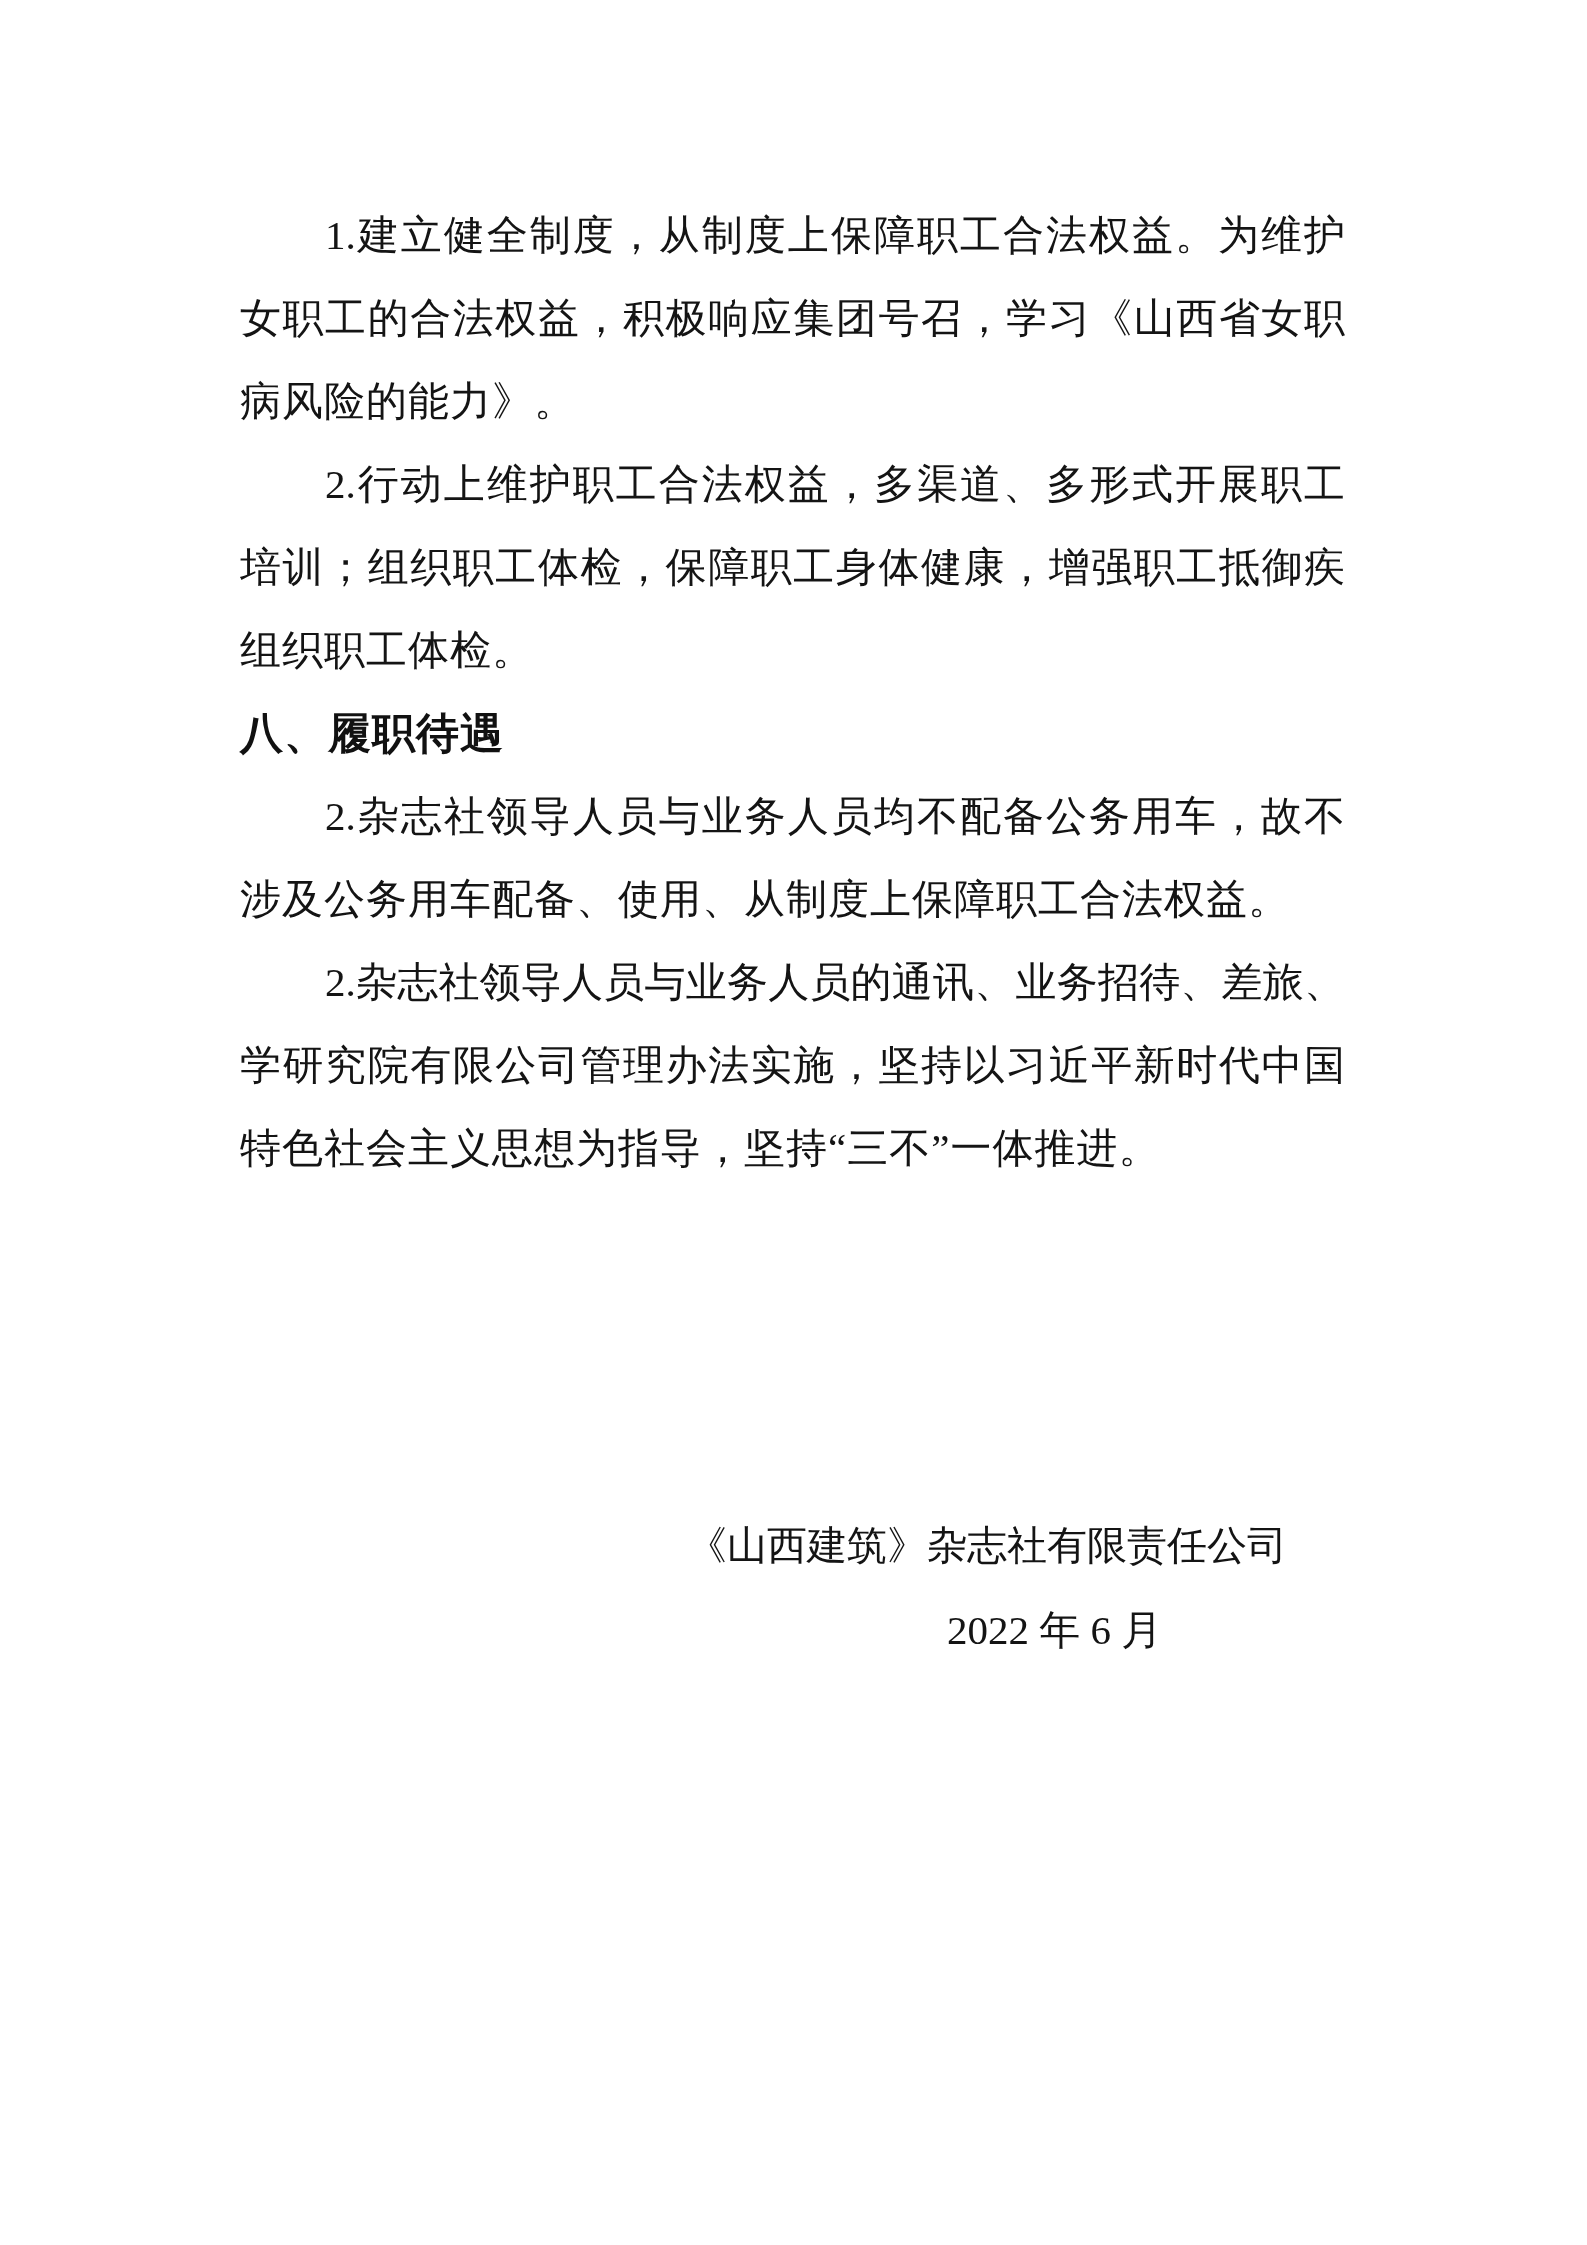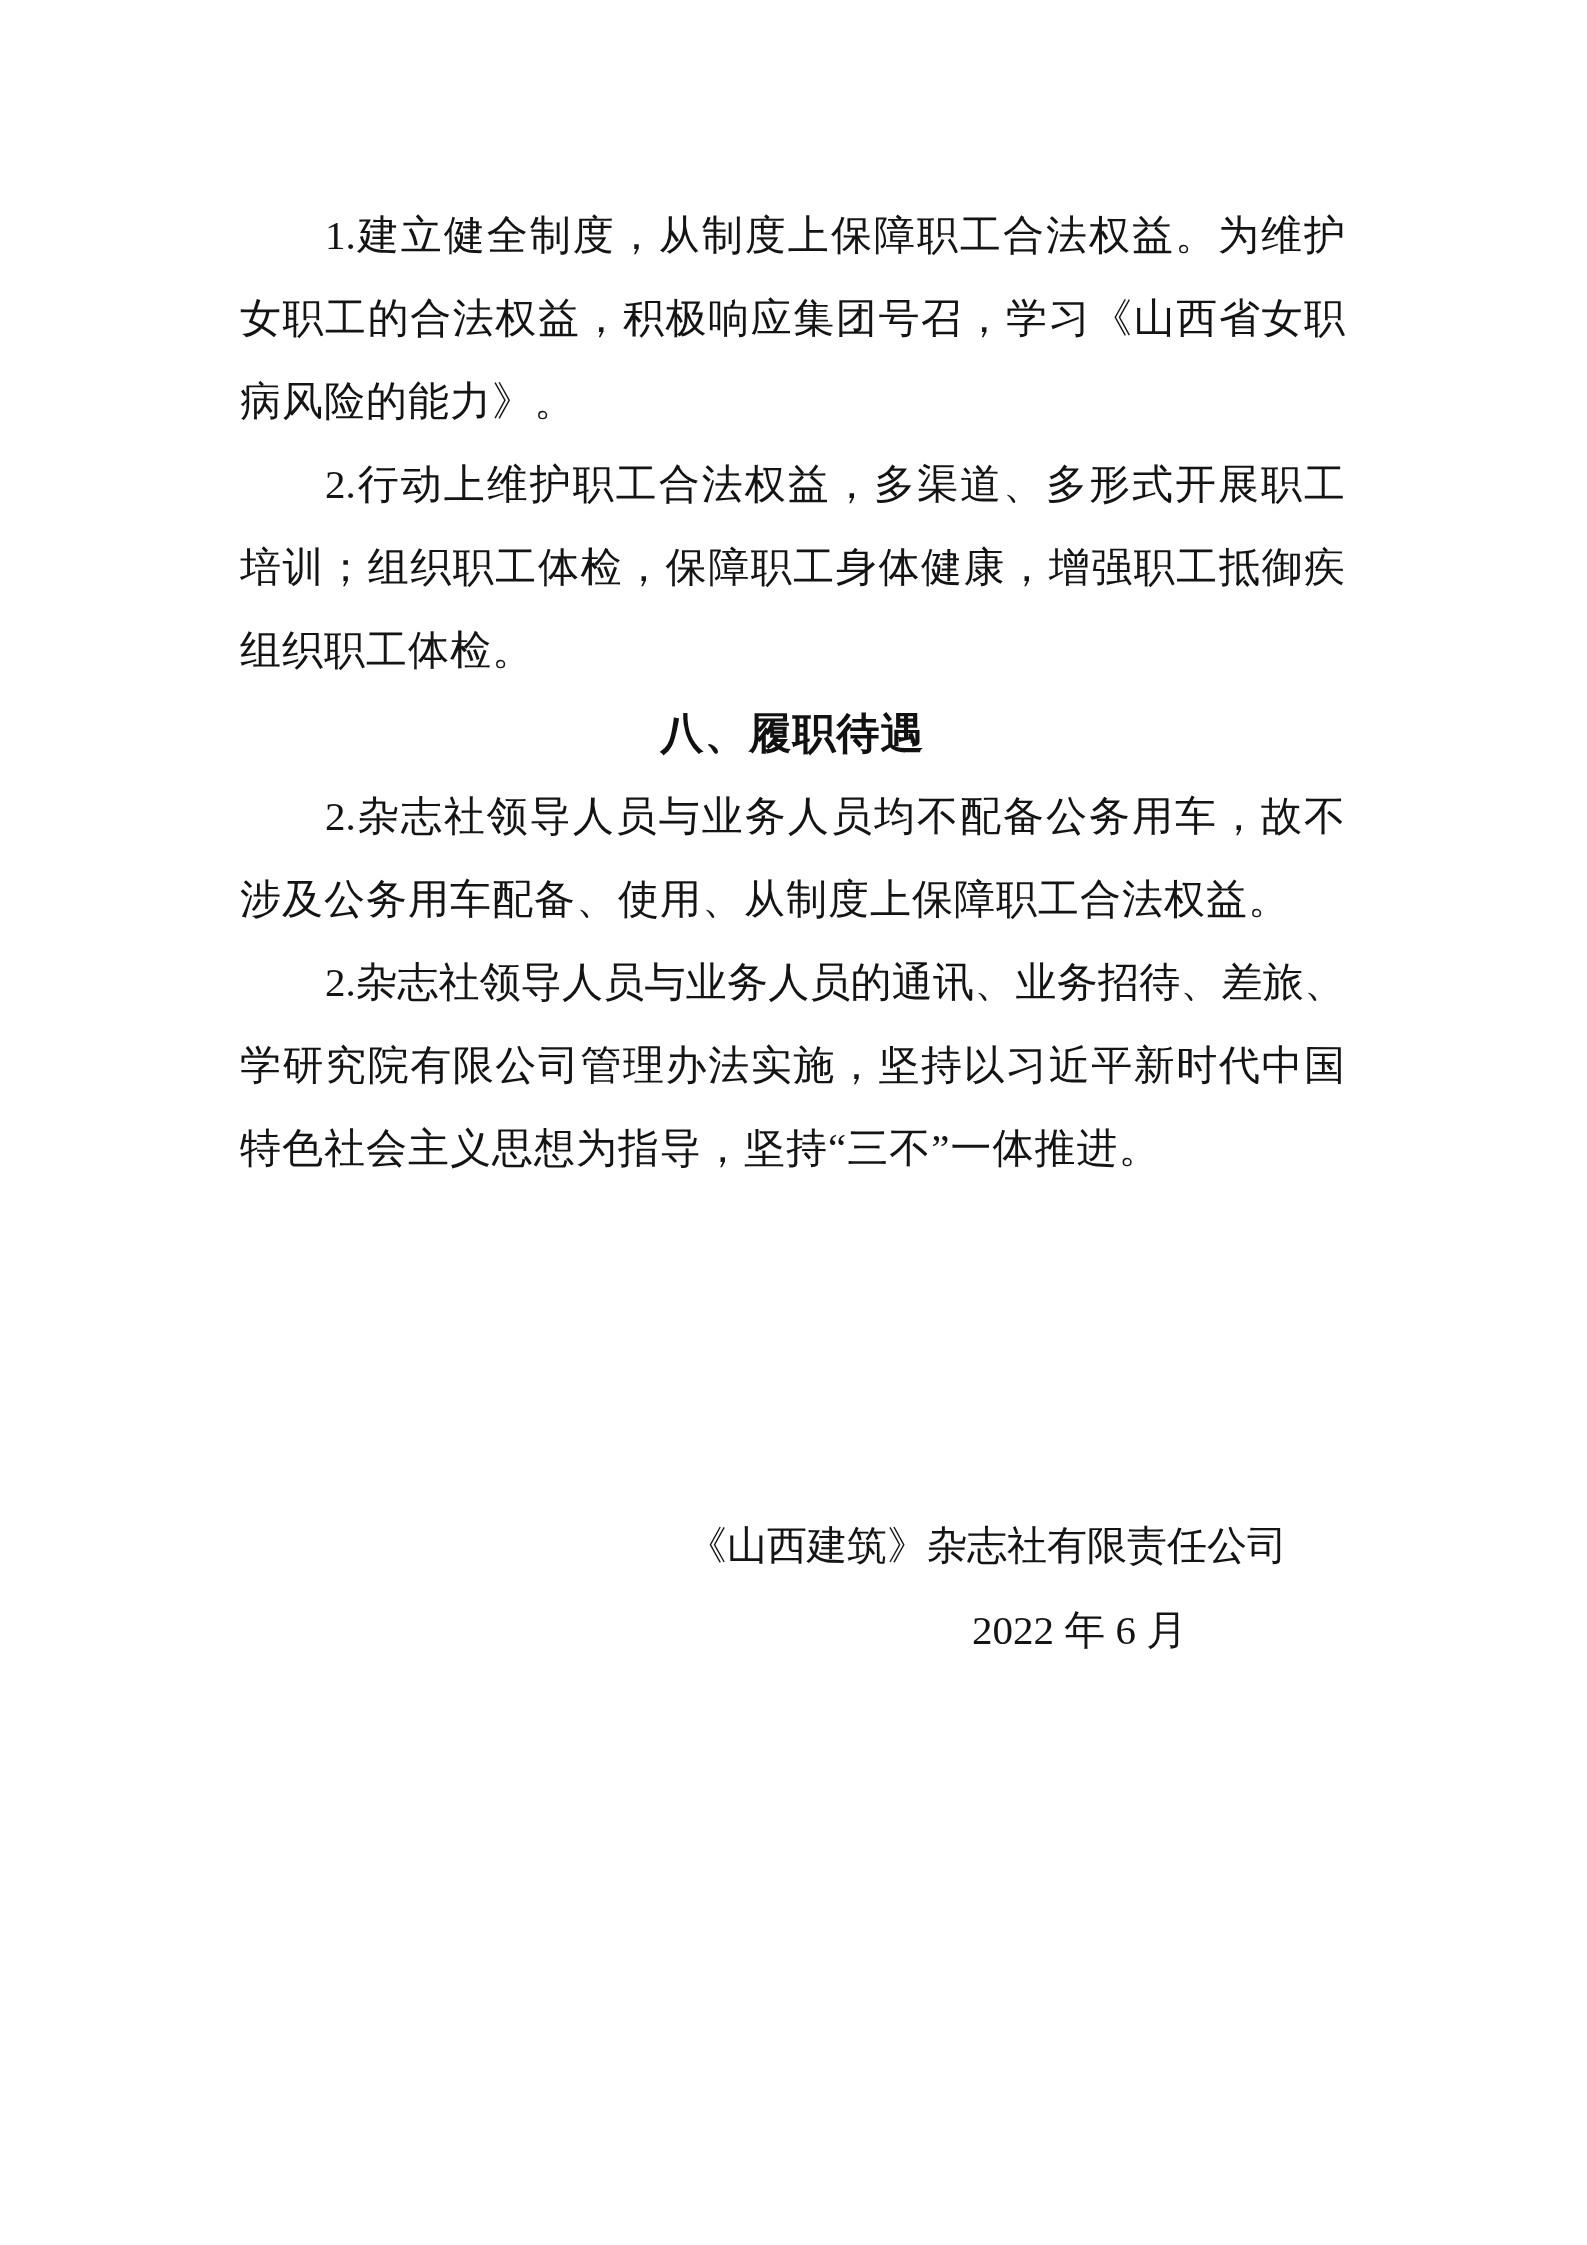--- a/index.html
+++ b/index.html
@@ -48,21 +48,20 @@
   }
   .heading {
     height: 83px;
     line-height: 83px;
     font-size: 43px;
     font-weight: bold;
     color: #111111;
     font-family: "Liberation Sans", sans-serif;
     letter-spacing: 1px;
     white-space: nowrap;
-    text-align: center;
   }
   .sig-company {
     position: absolute;
     top: 1310px;
     right: 58px;
     height: 83px;
     line-height: 83px;
     font-size: 40px;
     color: #141414;
     white-space: nowrap;
@@ -71,21 +70,20 @@
   .sig-date {
     position: absolute;
     top: 1395px;
     left: 707px;
     height: 83px;
     line-height: 83px;
     font-size: 41px;
     color: #141414;
     white-space: nowrap;
     font-family: "Liberation Serif", serif;
-    margin-left: 25px;
   }
 </style>
 </head>
 <body>
 
 <div class="page">
   <div class="content">
 
     <div class="line j indent">1.建立健全制度，从制度上保障职工合法权益。为维护</div>
     <div class="line j">女职工的合法权益，积极响应集团号召，学习《山西省女职</div>

